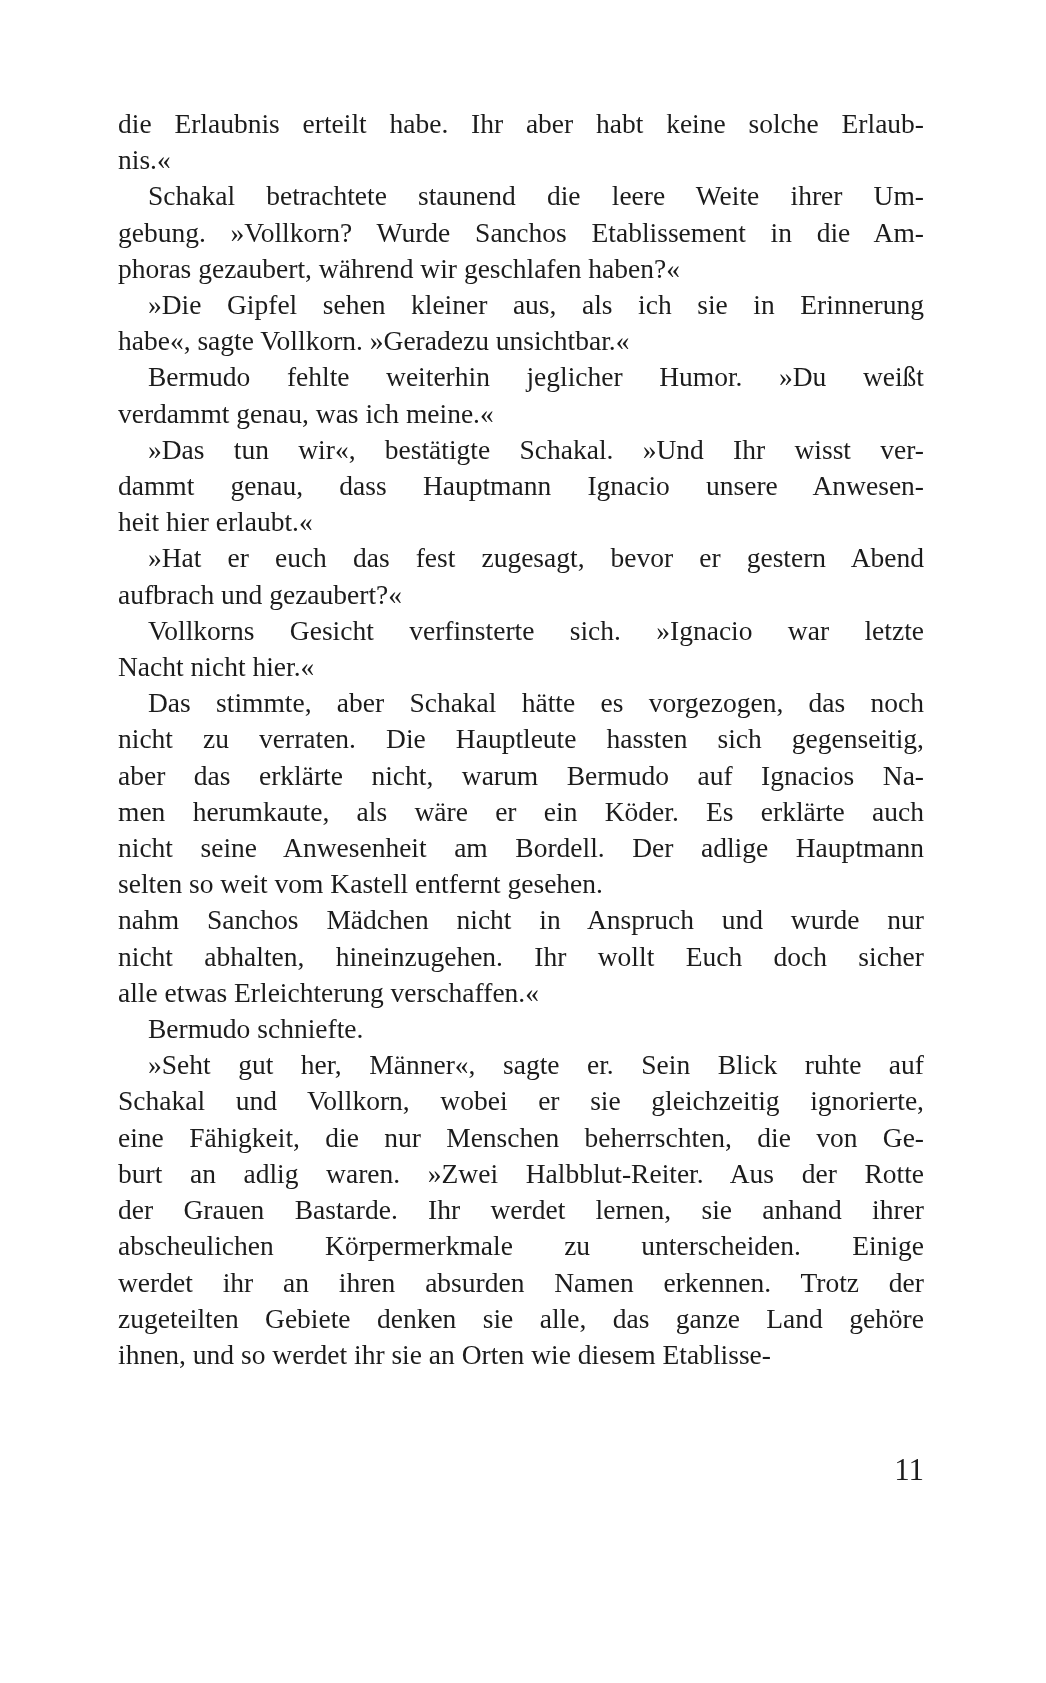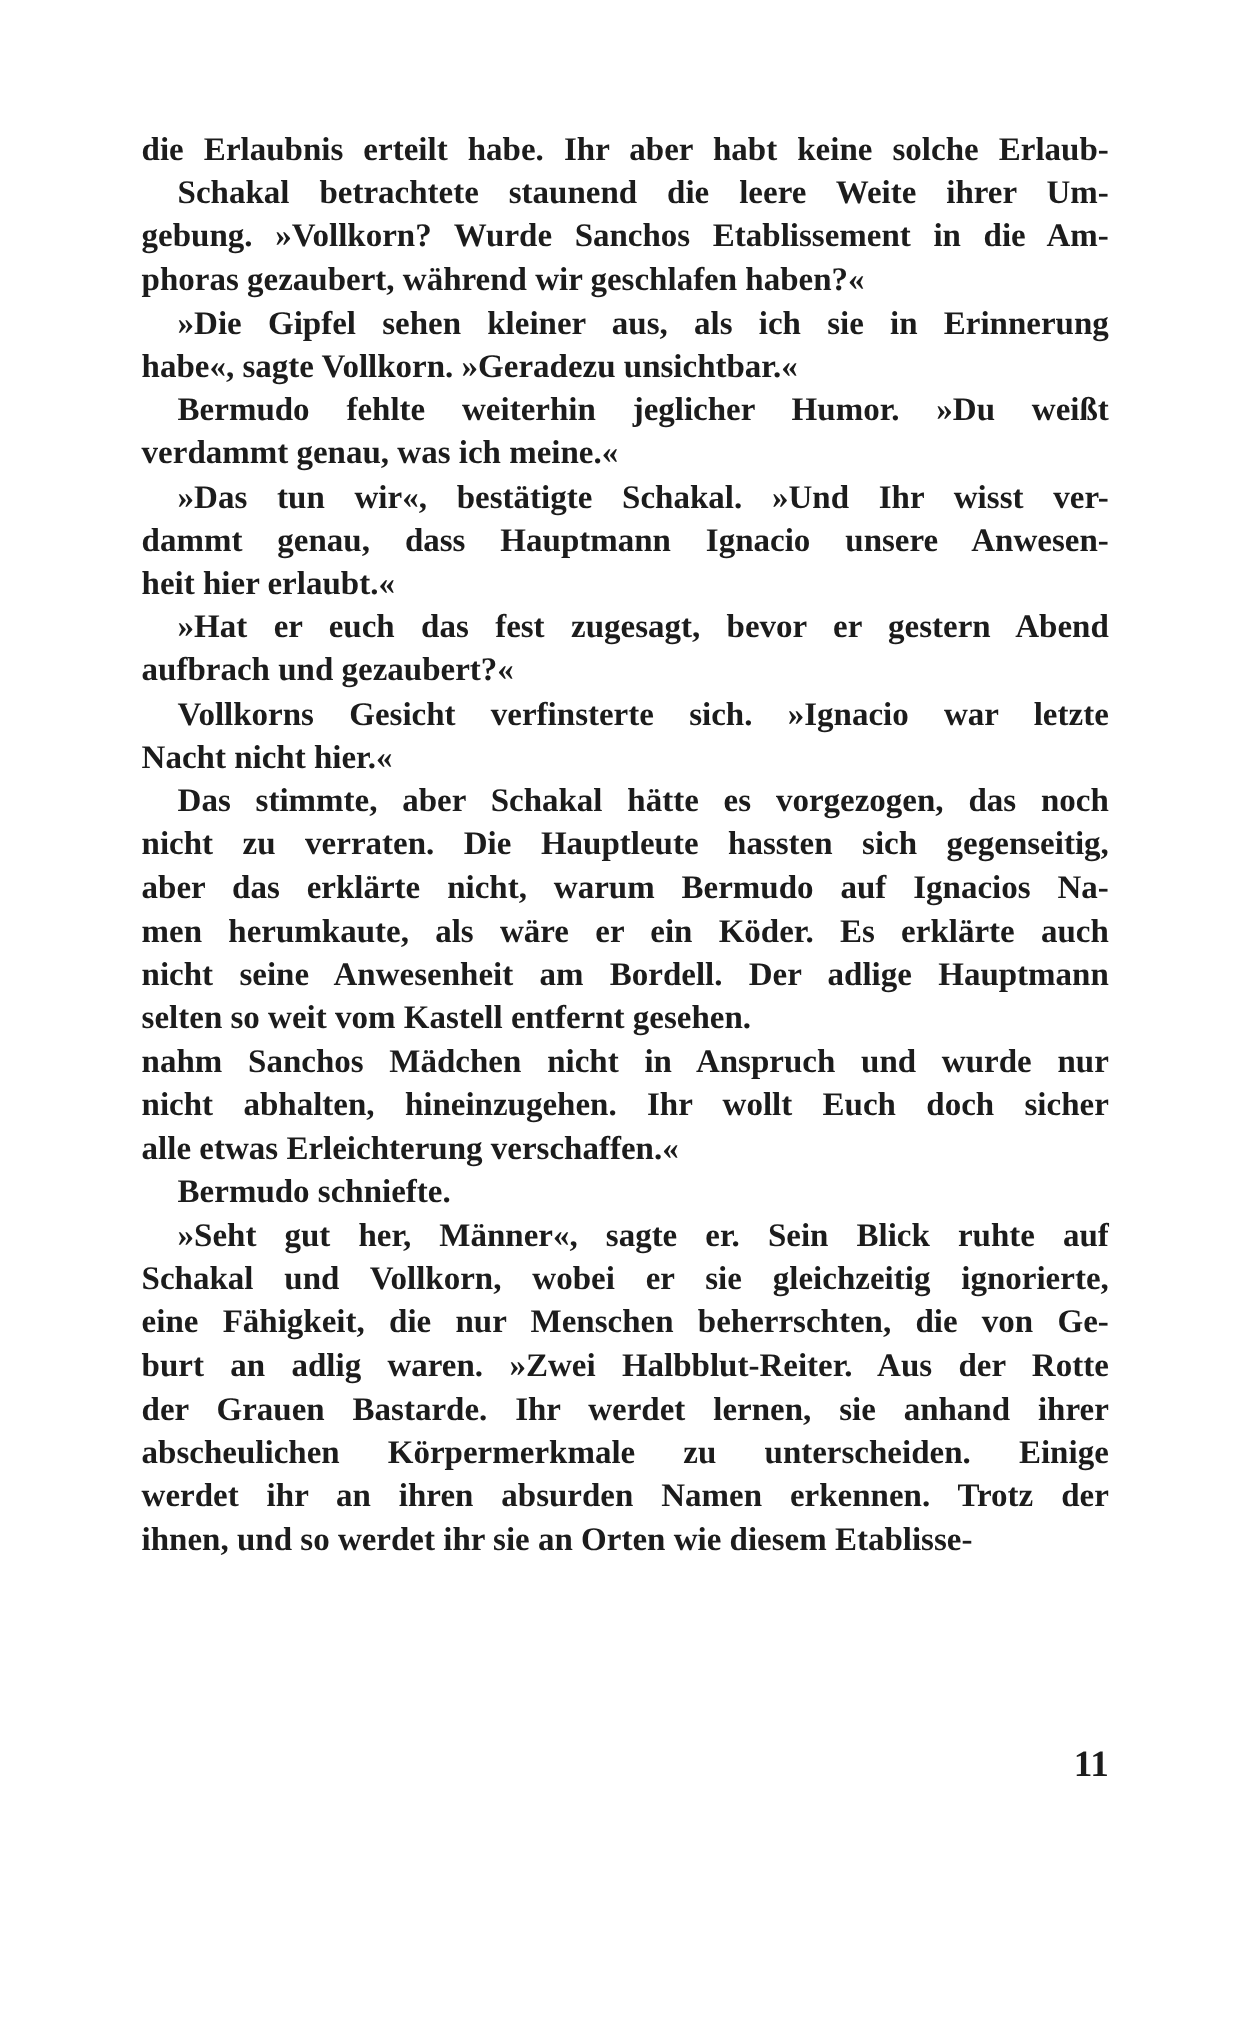--- a/index.html
+++ b/index.html
@@ -12,21 +12,20 @@
     background: #ffffff;
     font-family: "Liberation Serif", "DejaVu Serif", serif;
     color: #1c1c1c;
     position: relative;
     overflow: hidden;
   }
   .page {
     position: absolute;
     inset: 0;
     background: #ffffff;
-    font-weight: bold;
   }
   .text-block {
     position: absolute;
     left: 118px;
     top: 106px;
     width: 806px;
     font-size: 27.5px;
     line-height: 36.2px;
   }
   .paragraph {
@@ -53,20 +52,21 @@
     line-height: 36px;
   }
 </style>
 </head>
 <body>
 
 <div class="page">
   <div class="text-block">
       <div class="paragraph">
         <div class="line">die Erlaubnis erteilt habe. Ihr aber habt keine solche Erlaub-</div>
+        <div class="line last">nis.«</div>
       </div>
       <div class="paragraph">
         <div class="line indent">Schakal betrachtete staunend die leere Weite ihrer Um-</div>
         <div class="line">gebung. »Vollkorn? Wurde Sanchos Etablissement in die Am-</div>
         <div class="line last">phoras gezaubert, während wir geschlafen haben?«</div>
       </div>
       <div class="paragraph">
         <div class="line indent">»Die Gipfel sehen kleiner aus, als ich sie in Erinnerung</div>
         <div class="line last">habe«, sagte Vollkorn. »Geradezu unsichtbar.«</div>
       </div>
@@ -104,17 +104,18 @@
         <div class="line last indent">Bermudo schniefte.</div>
       </div>
       <div class="paragraph">
         <div class="line indent">»Seht gut her, Männer«, sagte er. Sein Blick ruhte auf</div>
         <div class="line">Schakal und Vollkorn, wobei er sie gleichzeitig ignorierte,</div>
         <div class="line">eine Fähigkeit, die nur Menschen beherrschten, die von Ge-</div>
         <div class="line">burt an adlig waren. »Zwei Halbblut-Reiter. Aus der Rotte</div>
         <div class="line">der Grauen Bastarde. Ihr werdet lernen, sie anhand ihrer</div>
         <div class="line">abscheulichen Körpermerkmale zu unterscheiden. Einige</div>
         <div class="line">werdet ihr an ihren absurden Namen erkennen. Trotz der</div>
+        <div class="line">zugeteilten Gebiete denken sie alle, das ganze Land gehöre</div>
         <div class="line last">ihnen, und so werdet ihr sie an Orten wie diesem Etablisse-</div>
       </div>
     </div>
   <div class="page-number">11</div>
 </div>
 
 </body></html>

